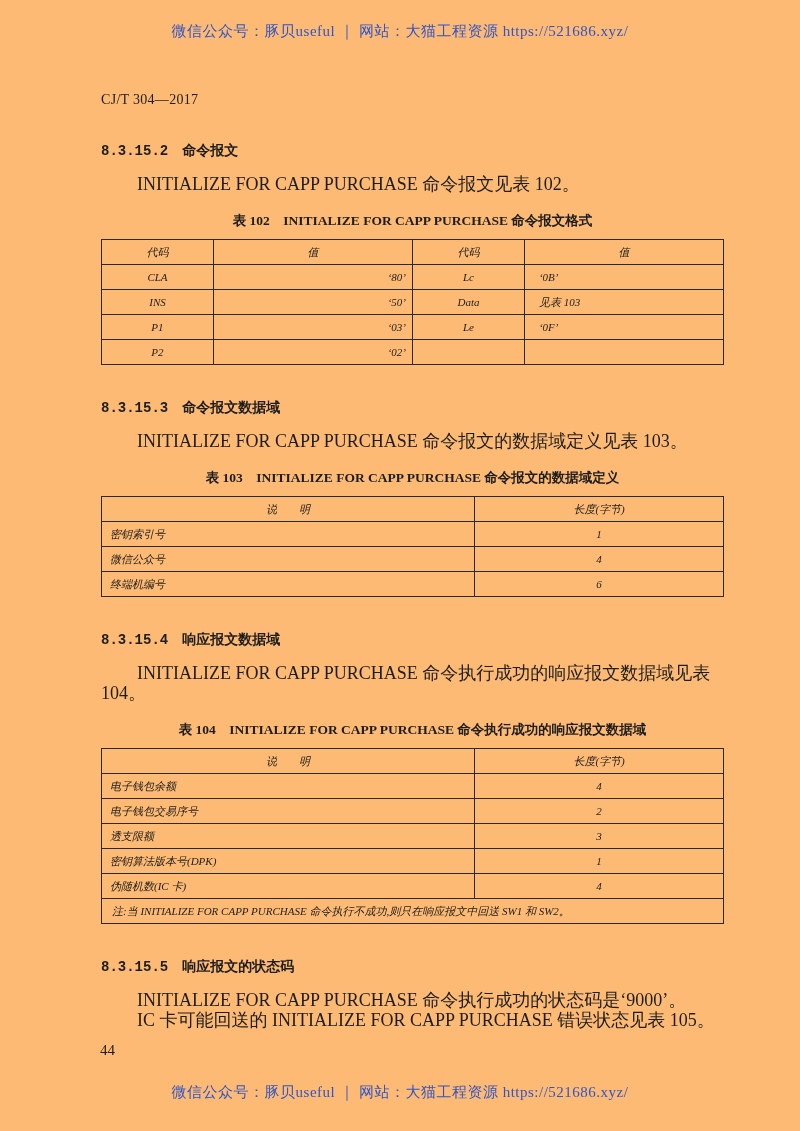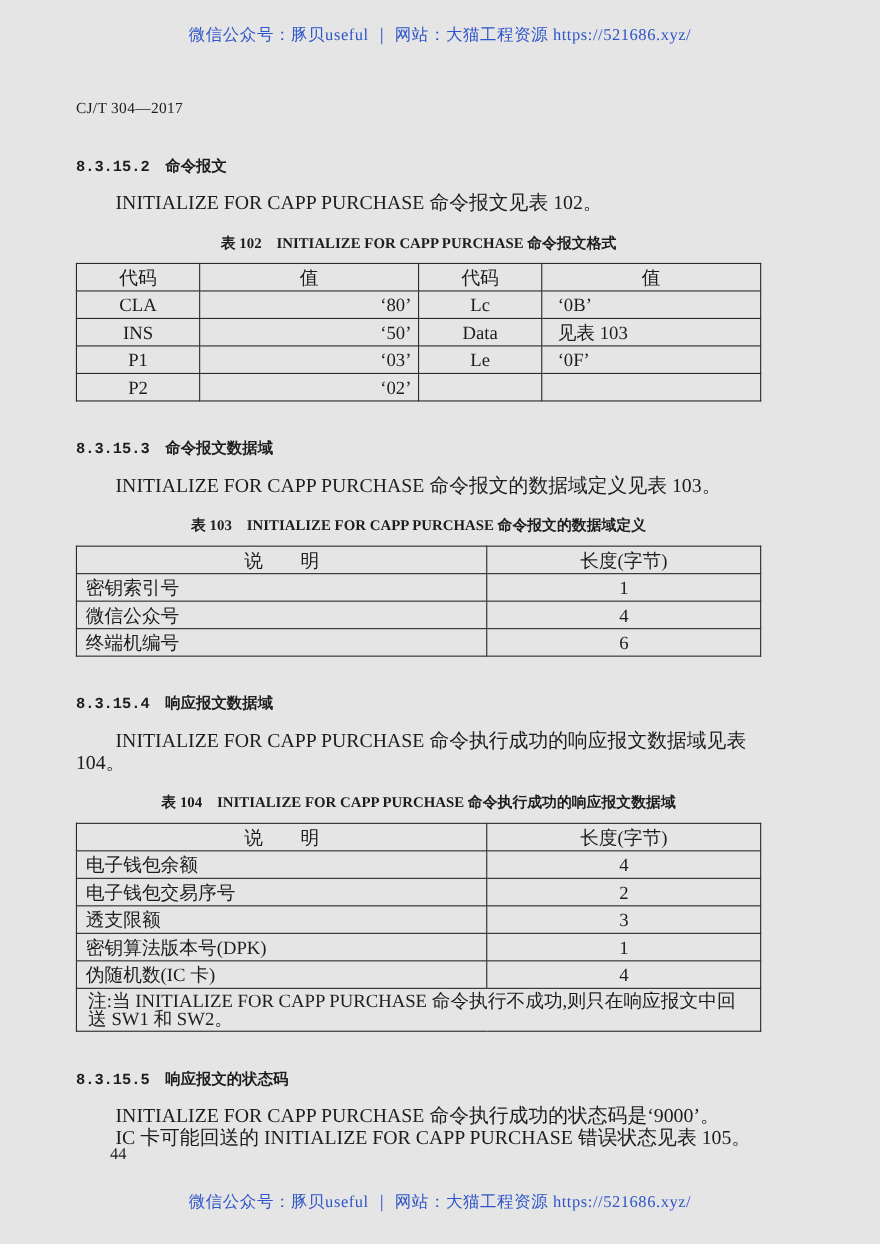--- a/index.html
+++ b/index.html
@@ -1,40 +1,40 @@
 <!DOCTYPE html>
 <html><head>
 <meta charset="utf-8">
 <style>
   * { box-sizing: border-box; }
   html, body { margin: 0; padding: 0; background: #ffffff; }
   .page {
     position: relative;
     width: 800px;
     height: 1131px;
-    background: #e5e5e5;
+    background: #fdba74;
     font-family: "Liberation Serif", serif;
     color: #1d1d1d;
     overflow: hidden;
   }
   .watermark {
     position: absolute;
     left: 0;
     width: 100%;
     text-align: center;
     font-size: 15px;
     letter-spacing: 0.5px;
     color: #2f55c8;
     font-family: "Liberation Serif", serif;
   }
   .wm-top { top: 22px; }
   .wm-bottom { top: 1083px; }
   .content {
     position: absolute;
-    left: 69px;
+    left: 101px;
     top: 92px;
     width: 623px;
   }
   .doc-code {
     font-size: 14px;
     letter-spacing: 0.3px;
   }
   h3.sec-heading {
     margin: 34px 0 0 0;
     font-size: 14px;
@@ -50,22 +50,23 @@
   }
   p.caption {
     margin: 18px 0 9px 0;
     font-size: 13.5px;
     font-weight: bold;
     text-align: center;
   }
   table.std {
     width: 100%;
     border-collapse: collapse;
-    font-size: 17px;
+    font-size: 11px;
     table-layout: fixed;
+    font-style: italic;
   }
   table.std th, table.std td {
     border: 1px solid #2a2a2a;
     height: 25px;
     padding: 2px 6px;
     line-height: 17px;
     font-weight: normal;
     vertical-align: middle;
   }
   table.std { border: 1.5px solid #2a2a2a; }

